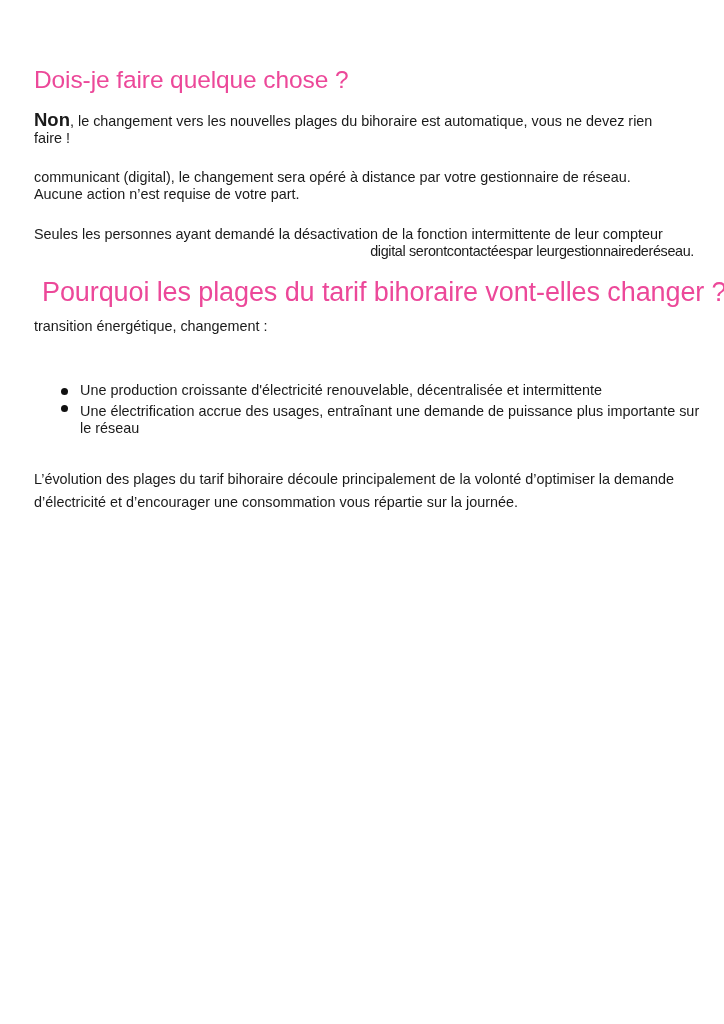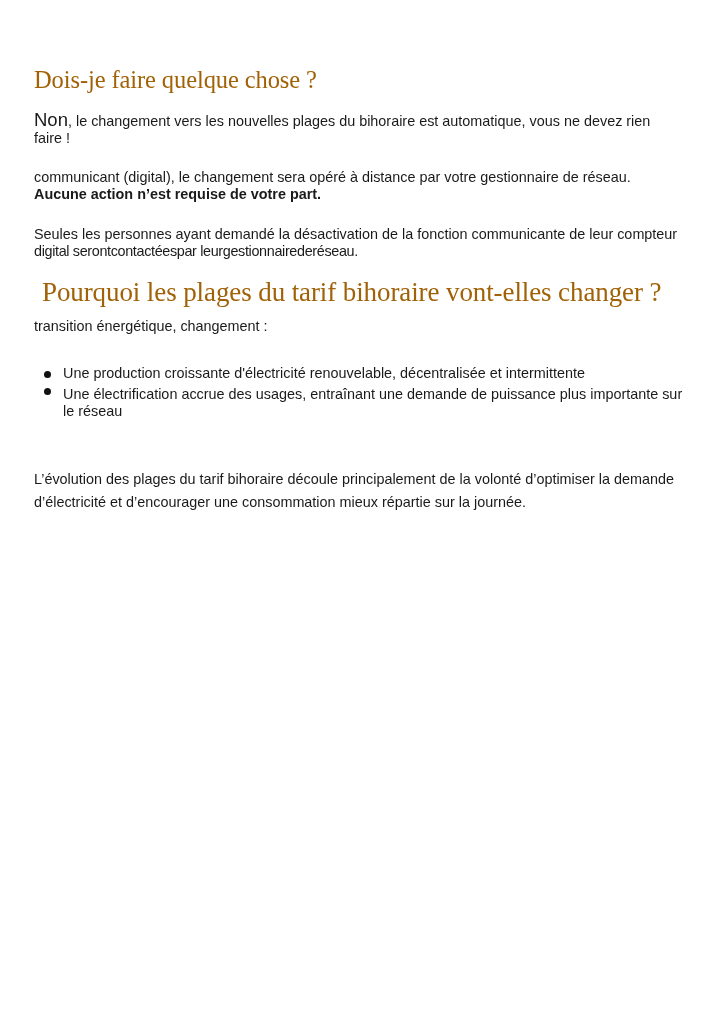--- a/index.html
+++ b/index.html
@@ -15,23 +15,23 @@
       font-family: "Liberation Sans", sans-serif;
       color: #1a1a1a;
     }
     .page {
       position: absolute;
       left: 34px;
       top: 0;
       width: 660px;
     }
     h1, h2 {
-      font-family: Liberation Serif, serif;
+      font-family: Liberation Sans, sans-serif;
       font-weight: normal;
-      color: #a16207;
+      color: #ec4899;
       margin: 0;
       letter-spacing: -0.1px;
     }
     .h-section1 {
       position: absolute;
       top: 64px;
       left: 0;
       font-size: 24.5px;
       line-height: 32px;
       white-space: nowrap;
@@ -49,50 +49,50 @@
       font-size: 14.4px;
       line-height: 17px;
     }
     .p-non {
       position: absolute;
       top: 111px;
       left: 0;
       width: 640px;
     }
     .p-non .strong {
-      font-weight: normal;
+      font-weight: bold;
       font-size: 18.5px;
     }
     .p-meter {
       position: absolute;
       top: 155px;
       left: 0;
       width: 640px;
     }
     .p-meter .l1 { display: block; line-height: 17px; }
     .p-meter .l2 { display: block; line-height: 17px; margin-top: 14px; }
-    .p-meter .l3 { display: block; line-height: 17px; font-weight: bold; }
+    .p-meter .l3 { display: block; line-height: 17px; }
     .p-only {
       position: absolute;
       top: 226px;
       left: 0;
       width: 660px;
     }
     .p-reseau {
       position: absolute;
       top: 318px;
       left: 0;
       width: 640px;
     }
     ul.challenges {
       position: absolute;
       top: 365px;
       left: 0;
       width: 660px;
-      margin: 0;
+      margin: 17px;
       padding: 0;
       list-style: none;
     }
     ul.challenges li {
       position: relative;
       padding-left: 29px;
       font-size: 14.4px;
       line-height: 17px;
       margin-bottom: 4px;
     }
@@ -109,40 +109,40 @@
       top: 2px;
     }
     .p-evolution {
       position: absolute;
       top: 431px;
       left: 0;
       width: 660px;
     }
     .p-evolution .l1 { display: block; line-height: 17px; margin-top: 40px; }
     .p-evolution .l2 { display: block; line-height: 17px; margin-top: 6px; }
-    .word-tight { letter-spacing: -0.35px; }
+    .word-tight { letter-spacing: -0.35px; text-align: right; }
   </style>
 </head>
 <body>
 
 <div class="page">
 
   <h1 class="h-section1">Dois-je faire quelque chose ?</h1>
 
   <p class="p-non">
     <span class="strong">Non</span><span>, le changement vers les nouvelles plages du bihoraire est automatique, vous ne devez rien faire !</span>
   </p>
 
   <p class="p-meter">
     <span class="l2">communicant (digital), le changement sera opéré à distance par votre gestionnaire de réseau.</span>
     <span class="l3">Aucune action n’est requise de votre part.</span>
   </p>
 
   <p class="p-only">
-    <span style="display:block">Seules les personnes ayant demandé la désactivation de la fonction communicante de leur compteur</span>
+    <span style="display:block">Seules les personnes ayant demandé la désactivation de la fonction intermittente de leur compteur</span>
     <span style="display:block" class="word-tight">digital serontcontactéespar leurgestionnairederéseau.</span>
   </p>
 
   <h2 class="h-section2">Pourquoi les plages du tarif bihoraire vont-elles changer ?</h2>
 
   <p class="p-reseau">
     <span style="display:block">transition énergétique, changement :</span>
   </p>
 
   <ul class="challenges">
@@ -151,16 +151,16 @@
       <span>Une production croissante d'électricité renouvelable, décentralisée et intermittente</span>
     </li>
     <li class="second">
       <span class="bullet"></span>
       <span>Une électrification accrue des usages, entraînant une demande de puissance plus importante sur le réseau</span>
     </li>
   </ul>
 
   <p class="p-evolution">
     <span class="l1">L’évolution des plages du tarif bihoraire découle principalement de la volonté d’optimiser la demande</span>
-    <span class="l2">d’électricité et d’encourager une consommation mieux répartie sur la journée.</span>
+    <span class="l2">d’électricité et d’encourager une consommation vous répartie sur la journée.</span>
   </p>
 
 </div>
 
 </body></html>

